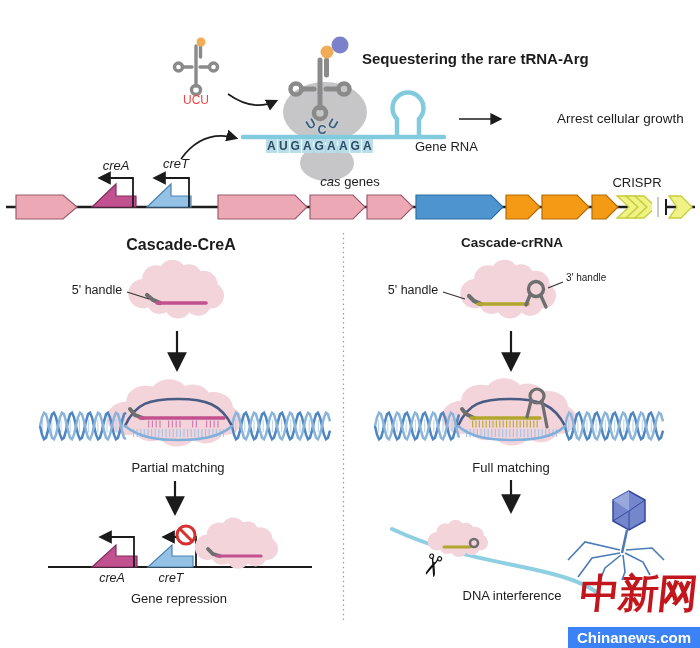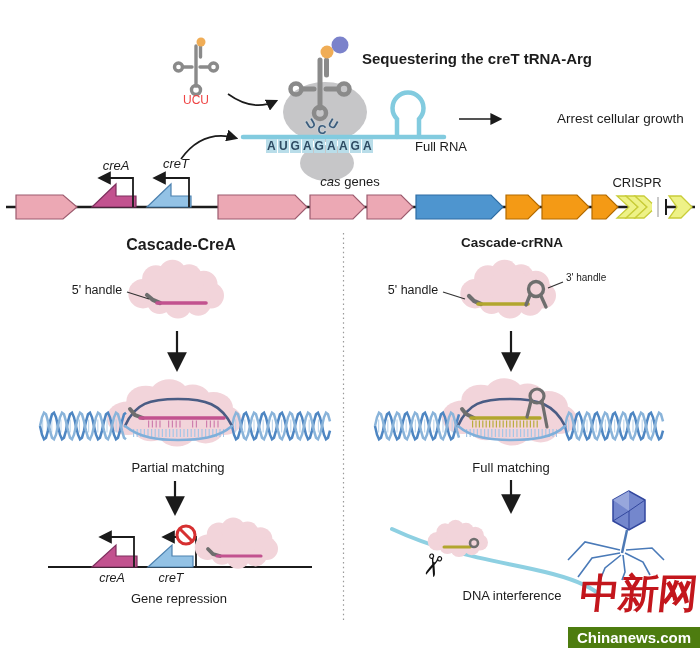--- a/index.html
+++ b/index.html
@@ -13,21 +13,21 @@
   .i{font-style:italic;}
   .seq{position:absolute;left:266px;top:139px;display:flex;gap:1.5px;}
   .seq span{display:block;width:10.5px;height:14px;line-height:14px;text-align:center;
      font-weight:bold;font-size:12px;color:#2e4b63;background:#b9dde9;}
   .anti{position:absolute;width:12px;text-align:center;font-weight:bold;font-size:12.5px;
      color:#3c5c7c;text-shadow:0 0 2px #cfe6ef;}
   .scissors{position:absolute;left:420px;top:548px;font-size:30px;color:#111;
      transform:rotate(108deg);font-family:"DejaVu Sans",sans-serif;}
   .cn{position:absolute;left:580px;top:566px;font-size:40px;font-weight:bold;color:#c3161c;
      letter-spacing:-1px;transform:skewX(-6deg);font-family:"DejaVu Sans",sans-serif;}
-  .bar{position:absolute;left:568px;top:627px;width:132px;height:21px;background:#4d7c0f;
+  .bar{position:absolute;left:568px;top:627px;width:132px;height:21px;background:#3b82f6;
      color:#fff;font-weight:bold;font-size:15px;text-align:center;line-height:21px;
      font-family:"Liberation Sans",sans-serif;}
 </style>
 </head>
 <body>
 
 <div id="fig">
 
 <svg width="700" height="648" viewBox="0 0 700 648">
   <defs>
@@ -219,41 +219,41 @@
         <path d="M620,553 L592,558 L578,577"></path>
         <path d="M621,555 L605,568 L600,580"></path>
         <path d="M623,555 L625,572 L622,580"></path>
         <path d="M625,553 L643,562 L650,575"></path>
         <path d="M626,550 L652,548 L664,560"></path>
       </g>
     </g>
   </g>
 </svg>
 
-<div class="t b" style="left:362px;top:51px;font-size:15px;">Sequestering the creT tRNA-Arg</div>
+<div class="t b" style="left:362px;top:51px;font-size:15px;">Sequestering the rare tRNA-Arg</div>
 
 <div class="t c" style="left:196px;top:94px;font-size:12px;color:#ef4444;">UCU</div>
 
 <span class="anti" style="left:305px;top:117px;transform:rotate(-30deg);">U</span>
 <span class="anti" style="left:316px;top:123px;">C</span>
 <span class="anti" style="left:327px;top:117px;transform:rotate(30deg);">U</span>
 
 <div class="seq">
   <span>A</span>
   <span>U</span>
   <span>G</span>
   <span>A</span>
   <span>G</span>
   <span>A</span>
   <span>A</span>
   <span>G</span>
   <span>A</span>
 </div>
 
-<div class="t" style="left:415px;top:140px;">Full RNA</div>
+<div class="t" style="left:415px;top:140px;">Gene RNA</div>
 <div class="t" style="left:511px;top:112px;font-size:13.5px;margin-left:46px;">Arrest cellular growth</div>
 
 <div class="t c i" style="left:116px;top:159px;">creA</div>
 <div class="t c i" style="left:176px;top:157px;">creT</div>
 <div class="t c" style="left:350px;top:175px;text-align:center;"><span class="i">cas</span><span> genes</span></div>
 <div class="t c" style="left:637px;top:176px;">CRISPR</div>
 
 <div class="t c b" style="left:181px;top:236px;font-size:16px;">Cascade-CreA</div>
 <div class="t c" style="left:97px;top:284px;font-size:12.5px;">5' handle</div>
 <div class="t c" style="left:178px;top:461px;">Partial matching</div>

